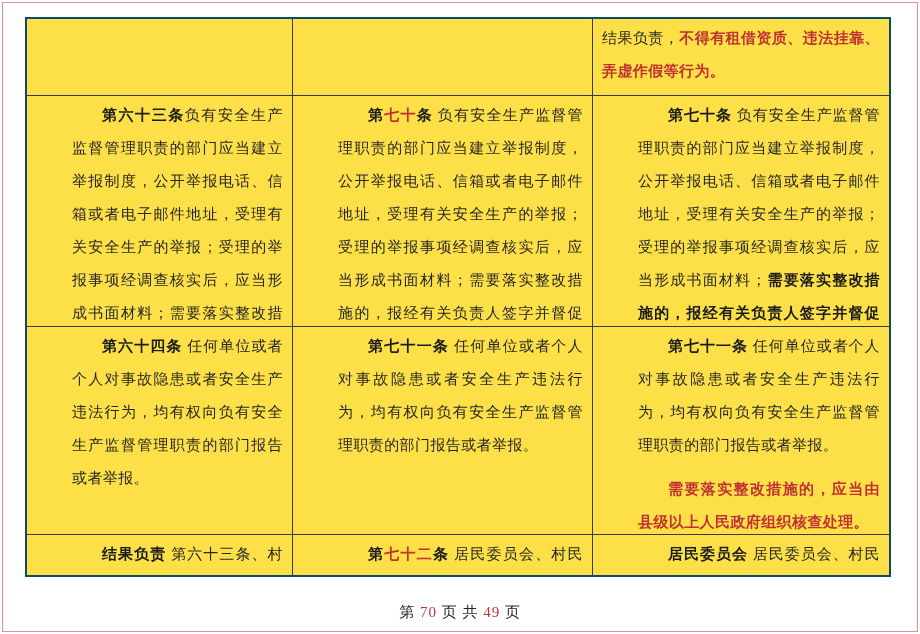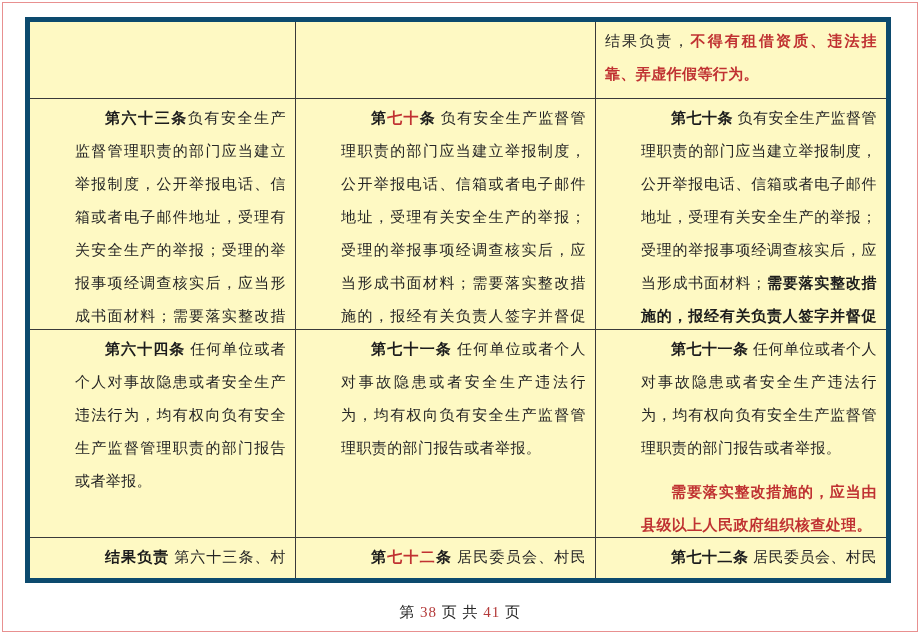--- a/index.html
+++ b/index.html
@@ -6,21 +6,21 @@
   body{
     width:920px;height:634px;position:relative;background:#ffffff;
     font-family:"Liberation Serif","DejaVu Serif",serif;
     color:#262626;overflow:hidden;
   }
   .red-frame{
     position:absolute;inset:2px;border:1px solid #e89090;pointer-events:none;
   }
   .law-table{
     position:absolute;left:25px;top:17px;width:866px;
-    border:5px solid #0c4a6e;box-sizing:border-box;background:#fef9c3;
+    border:2px solid #0c4a6e;box-sizing:border-box;background:#fde047;
   }
   .t-row{display:flex;border-bottom:1px solid #3a3a3a;box-sizing:border-box;overflow:hidden;}
   .t-row:last-child{border-bottom:none;}
   .r1{height:77px;}
   .r2{height:231px;}
   .r3{height:208px;}
   .r4{height:40px;}
   .t-cell{
     box-sizing:border-box;padding:3px 9px 0 9px;overflow:hidden;
     font-size:15px;line-height:33px;text-align:justify;letter-spacing:0.4px;
@@ -78,18 +78,18 @@
       </div>
   </div>
   <div class="t-row r4">
     <div class="t-cell c1">
         <p class="indent"><span class="s-b">结果负责</span><span class="s-n"> 第六十三条、村民</span></p>
       </div>
     <div class="t-cell c2">
         <p class="indent"><span class="s-b">第</span><span class="s-r">七十二</span><span class="s-b">条</span><span class="s-n"> 居民委员会、村民委员</span></p>
       </div>
     <div class="t-cell c3">
-        <p class="indent"><span class="s-b">第七十二条</span><span class="s-n"> 居民委员会、村民委员</span></p>
+        <p class="indent"><span class="s-b">居民委员会</span><span class="s-n"> 居民委员会、村民委员</span></p>
       </div>
   </div>
 </div>
 
-<div class="page-footer"><p><span class="s-n">第 </span><span class="s-rn">38</span><span class="s-n"> 页 共 </span><span class="s-rn">41</span><span class="s-n"> 页</span></p></div>
+<div class="page-footer"><p><span class="s-n">第 </span><span class="s-rn">70</span><span class="s-n"> 页 共 </span><span class="s-rn">49</span><span class="s-n"> 页</span></p></div>
 
 </body></html>

